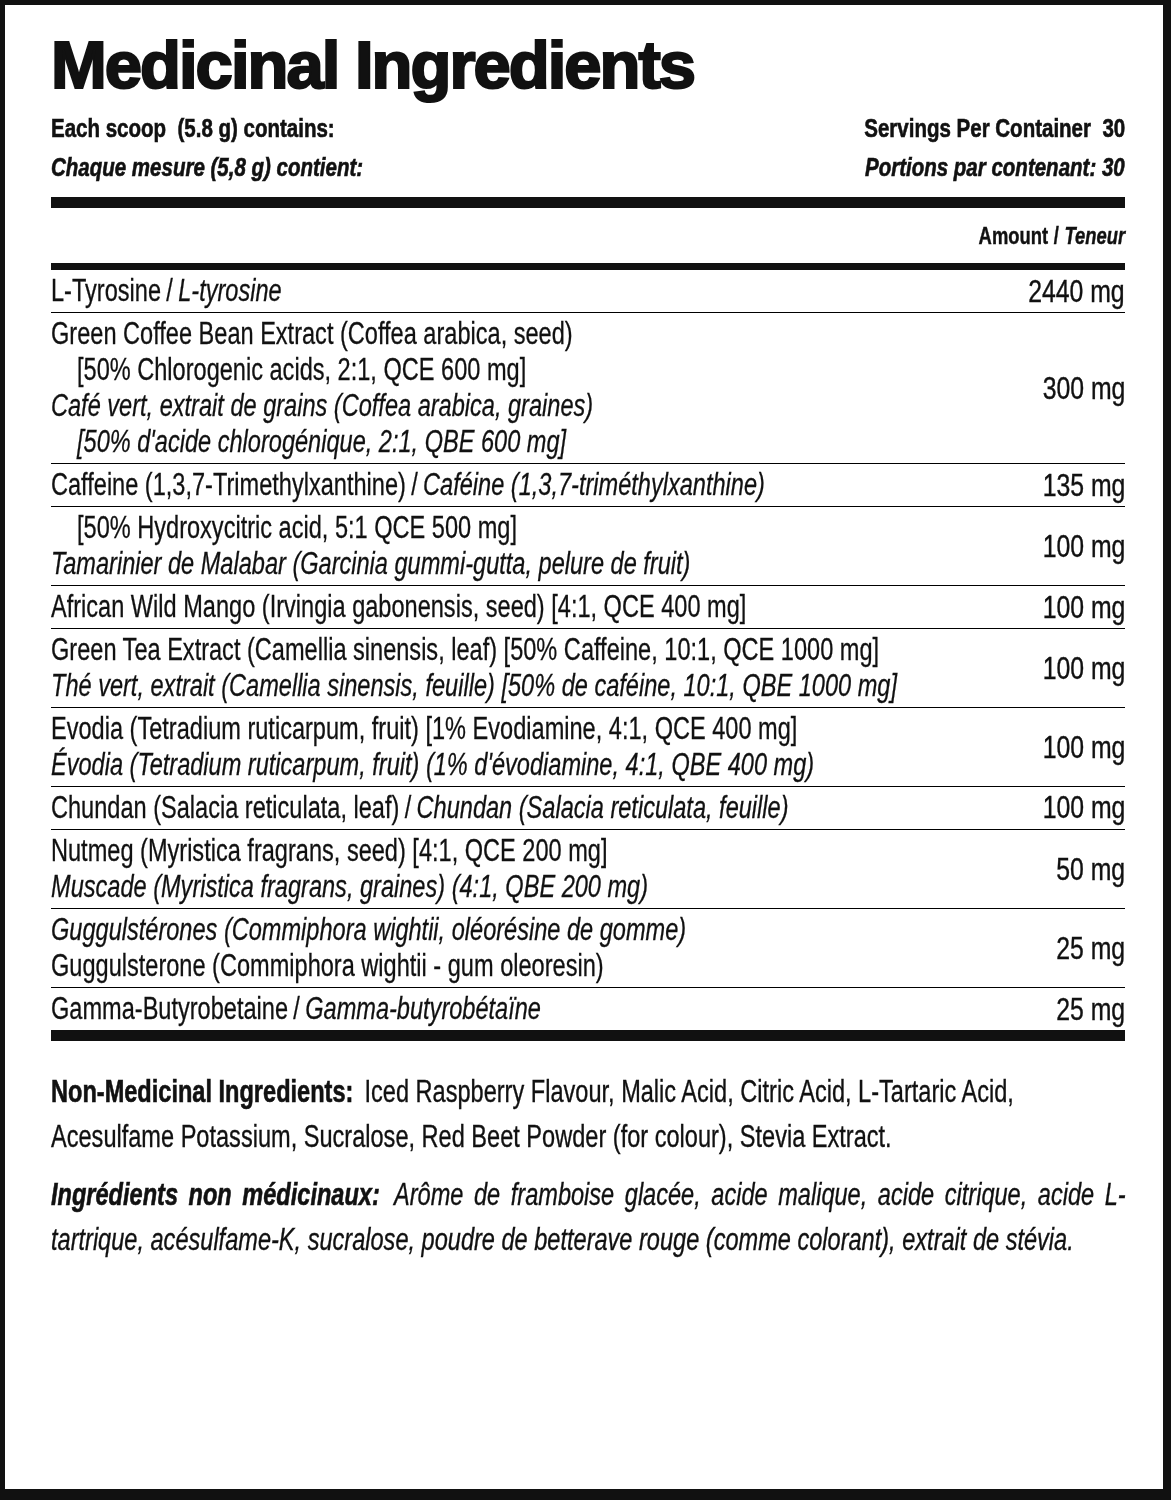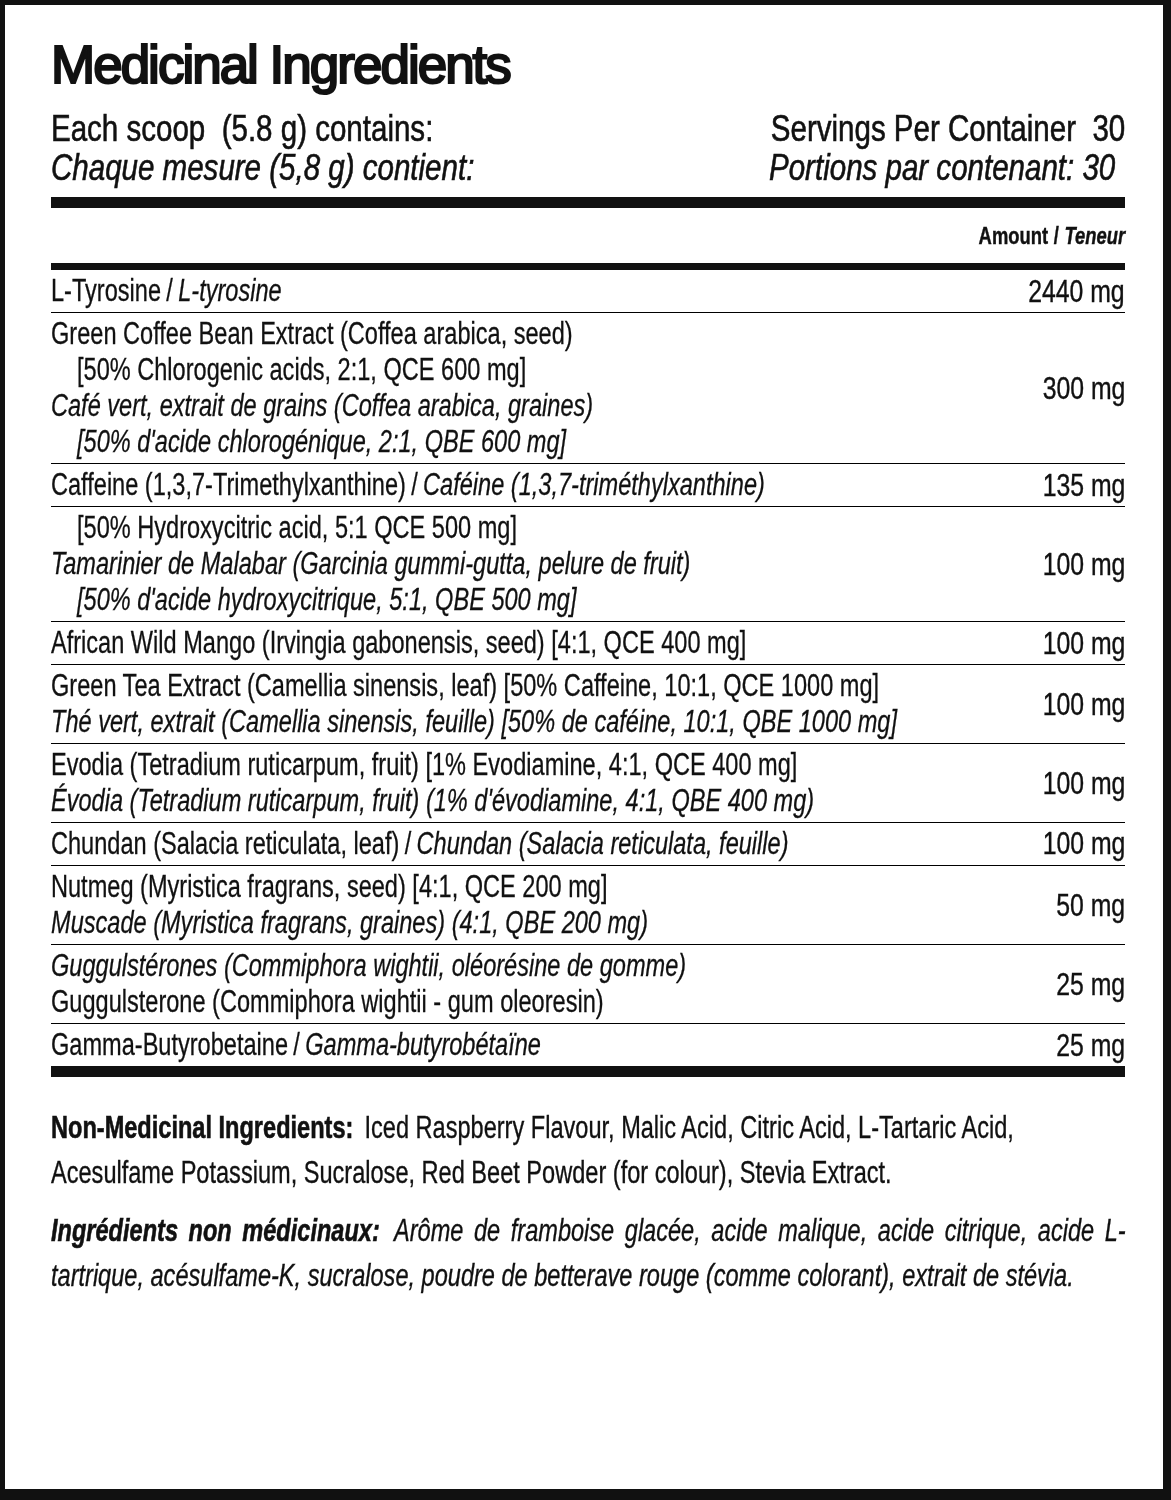--- a/index.html
+++ b/index.html
@@ -17,30 +17,30 @@
     border-width:5px 8px 11px 5px;
     padding:24px 38px 0 46px;
     overflow:hidden;
     position:relative;
   }
   
   .cx{display:inline-block;white-space:nowrap;transform:scaleX(0.76);transform-origin:0 50%;-webkit-text-stroke:0.3px #111;}
   .cx-r{display:inline-block;white-space:nowrap;transform:scaleX(0.80);transform-origin:100% 50%;-webkit-text-stroke:0.4px #111;}
 
   .title{
-    font-size:53px;line-height:60px;font-weight:400;
+    font-size:67px;line-height:60px;font-weight:700;
     letter-spacing:-2px;
     -webkit-text-stroke:2.2px #111;
     margin:6px 0 14px 0;
   }
   .hdr{display:flex;justify-content:space-between;align-items:flex-end;margin:0 0 10px 0;}
-  .hline{font-size:36px;line-height:39px;font-weight:400;}
+  .hline{font-size:25px;line-height:39px;font-weight:700;}
   .hline .cx{transform:scaleX(0.82);-webkit-text-stroke:0.6px #111;}
   .hline .cx-r{transform:scaleX(0.82);-webkit-text-stroke:0.6px #111;}
-  .hdr-right{}
+  .hdr-right{text-align:right;}
   .it{font-style:italic;}
 
   .bar-thick{height:11px;background:#111;}
   .bar-med{height:7px;background:#111;}
 
   .amount-hdr{text-align:right;font-size:23px;line-height:31px;font-weight:700;padding:13px 0 11px 0;}
 
   .row{position:relative;padding:3px 0;}
   .row + .row{border-top:1px solid #000000;}
   .ln{font-size:31px;line-height:36px;white-space:nowrap;}
@@ -108,21 +108,20 @@
     </div>
 
     <div class="row">
       <div class="ln"><span class="cx"><span>Caffeine (1,3,7-Trimethylxanthine)</span><span class="sep">/</span><span class="it">Caféine (1,3,7-triméthylxanthine)</span></span></div>
       <div class="amt">135 mg</div>
     </div>
 
     <div class="row">
       <div class="ln indent"><span class="cx">[50% Hydroxycitric acid, 5:1 QCE 500 mg]</span></div>
       <div class="ln it"><span class="cx">Tamarinier de Malabar (Garcinia gummi-gutta, pelure de fruit)</span></div>
-      <div class="ln it indent"><span class="cx">[50% d'acide hydroxycitrique, 5:1, QBE 500 mg]</span></div>
       <div class="amt">100 mg</div>
     </div>
 
     <div class="row">
       <div class="ln"><span class="cx">African Wild Mango (Irvingia gabonensis, seed) [4:1, QCE 400 mg]</span></div>
       <div class="amt">100 mg</div>
     </div>
 
     <div class="row">
       <div class="ln"><span class="cx">Green Tea Extract (Camellia sinensis, leaf) [50% Caffeine, 10:1, QCE 1000 mg]</span></div>

